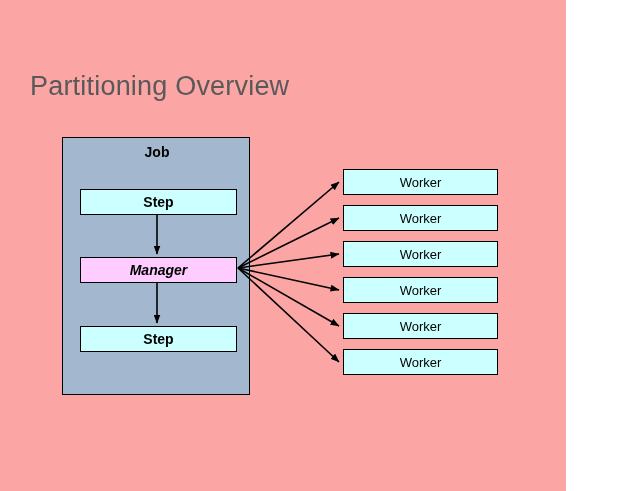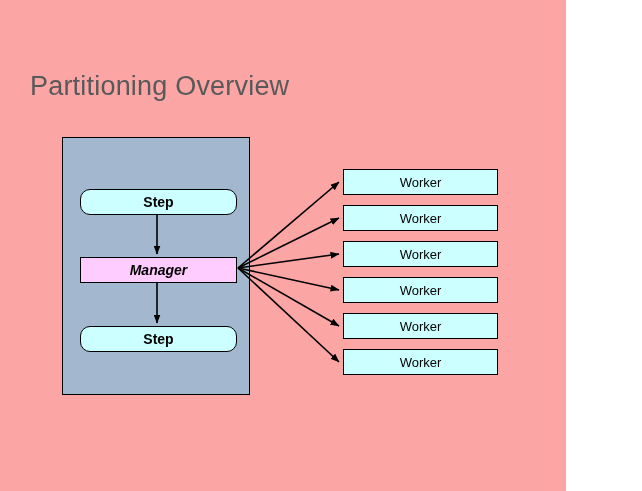--- a/index.html
+++ b/index.html
@@ -60,21 +60,21 @@
     border: 1px solid #000000;
     box-sizing: border-box;
     display: flex;
     align-items: center;
     justify-content: center;
     font-family: "Liberation Sans", sans-serif;
     font-size: 14px;
     font-weight: bold;
     color: #000000;
   }
-  .step-box { background: #ccffff; border-radius: 10px; }
+  .step-box { background: #ccffff; }
   .manager-box { background: #ffccff; font-style: italic; }
   #step-top    { top: 51px; }
   #manager     { top: 119px; }
   #step-bottom { top: 188px; }
 
   
   .worker-box {
     position: absolute;
     left: 343px;
     width: 155px;
@@ -101,20 +101,21 @@
   }
 </style>
 </head>
 <body>
 
 <div id="slide">
 
   <div id="slide-title">Partitioning Overview</div>
 
   <div id="job-box">
+    <div id="job-label">Job</div>
 
     <div id="step-top" class="inner-box step-box">Step</div>
 
     <div id="manager" class="inner-box manager-box">Manager</div>
 
     <div id="step-bottom" class="inner-box step-box">Step</div>
   </div>
 
   <div class="worker-box" style="top:169px;">Worker</div>
   <div class="worker-box" style="top:205px;">Worker</div>

